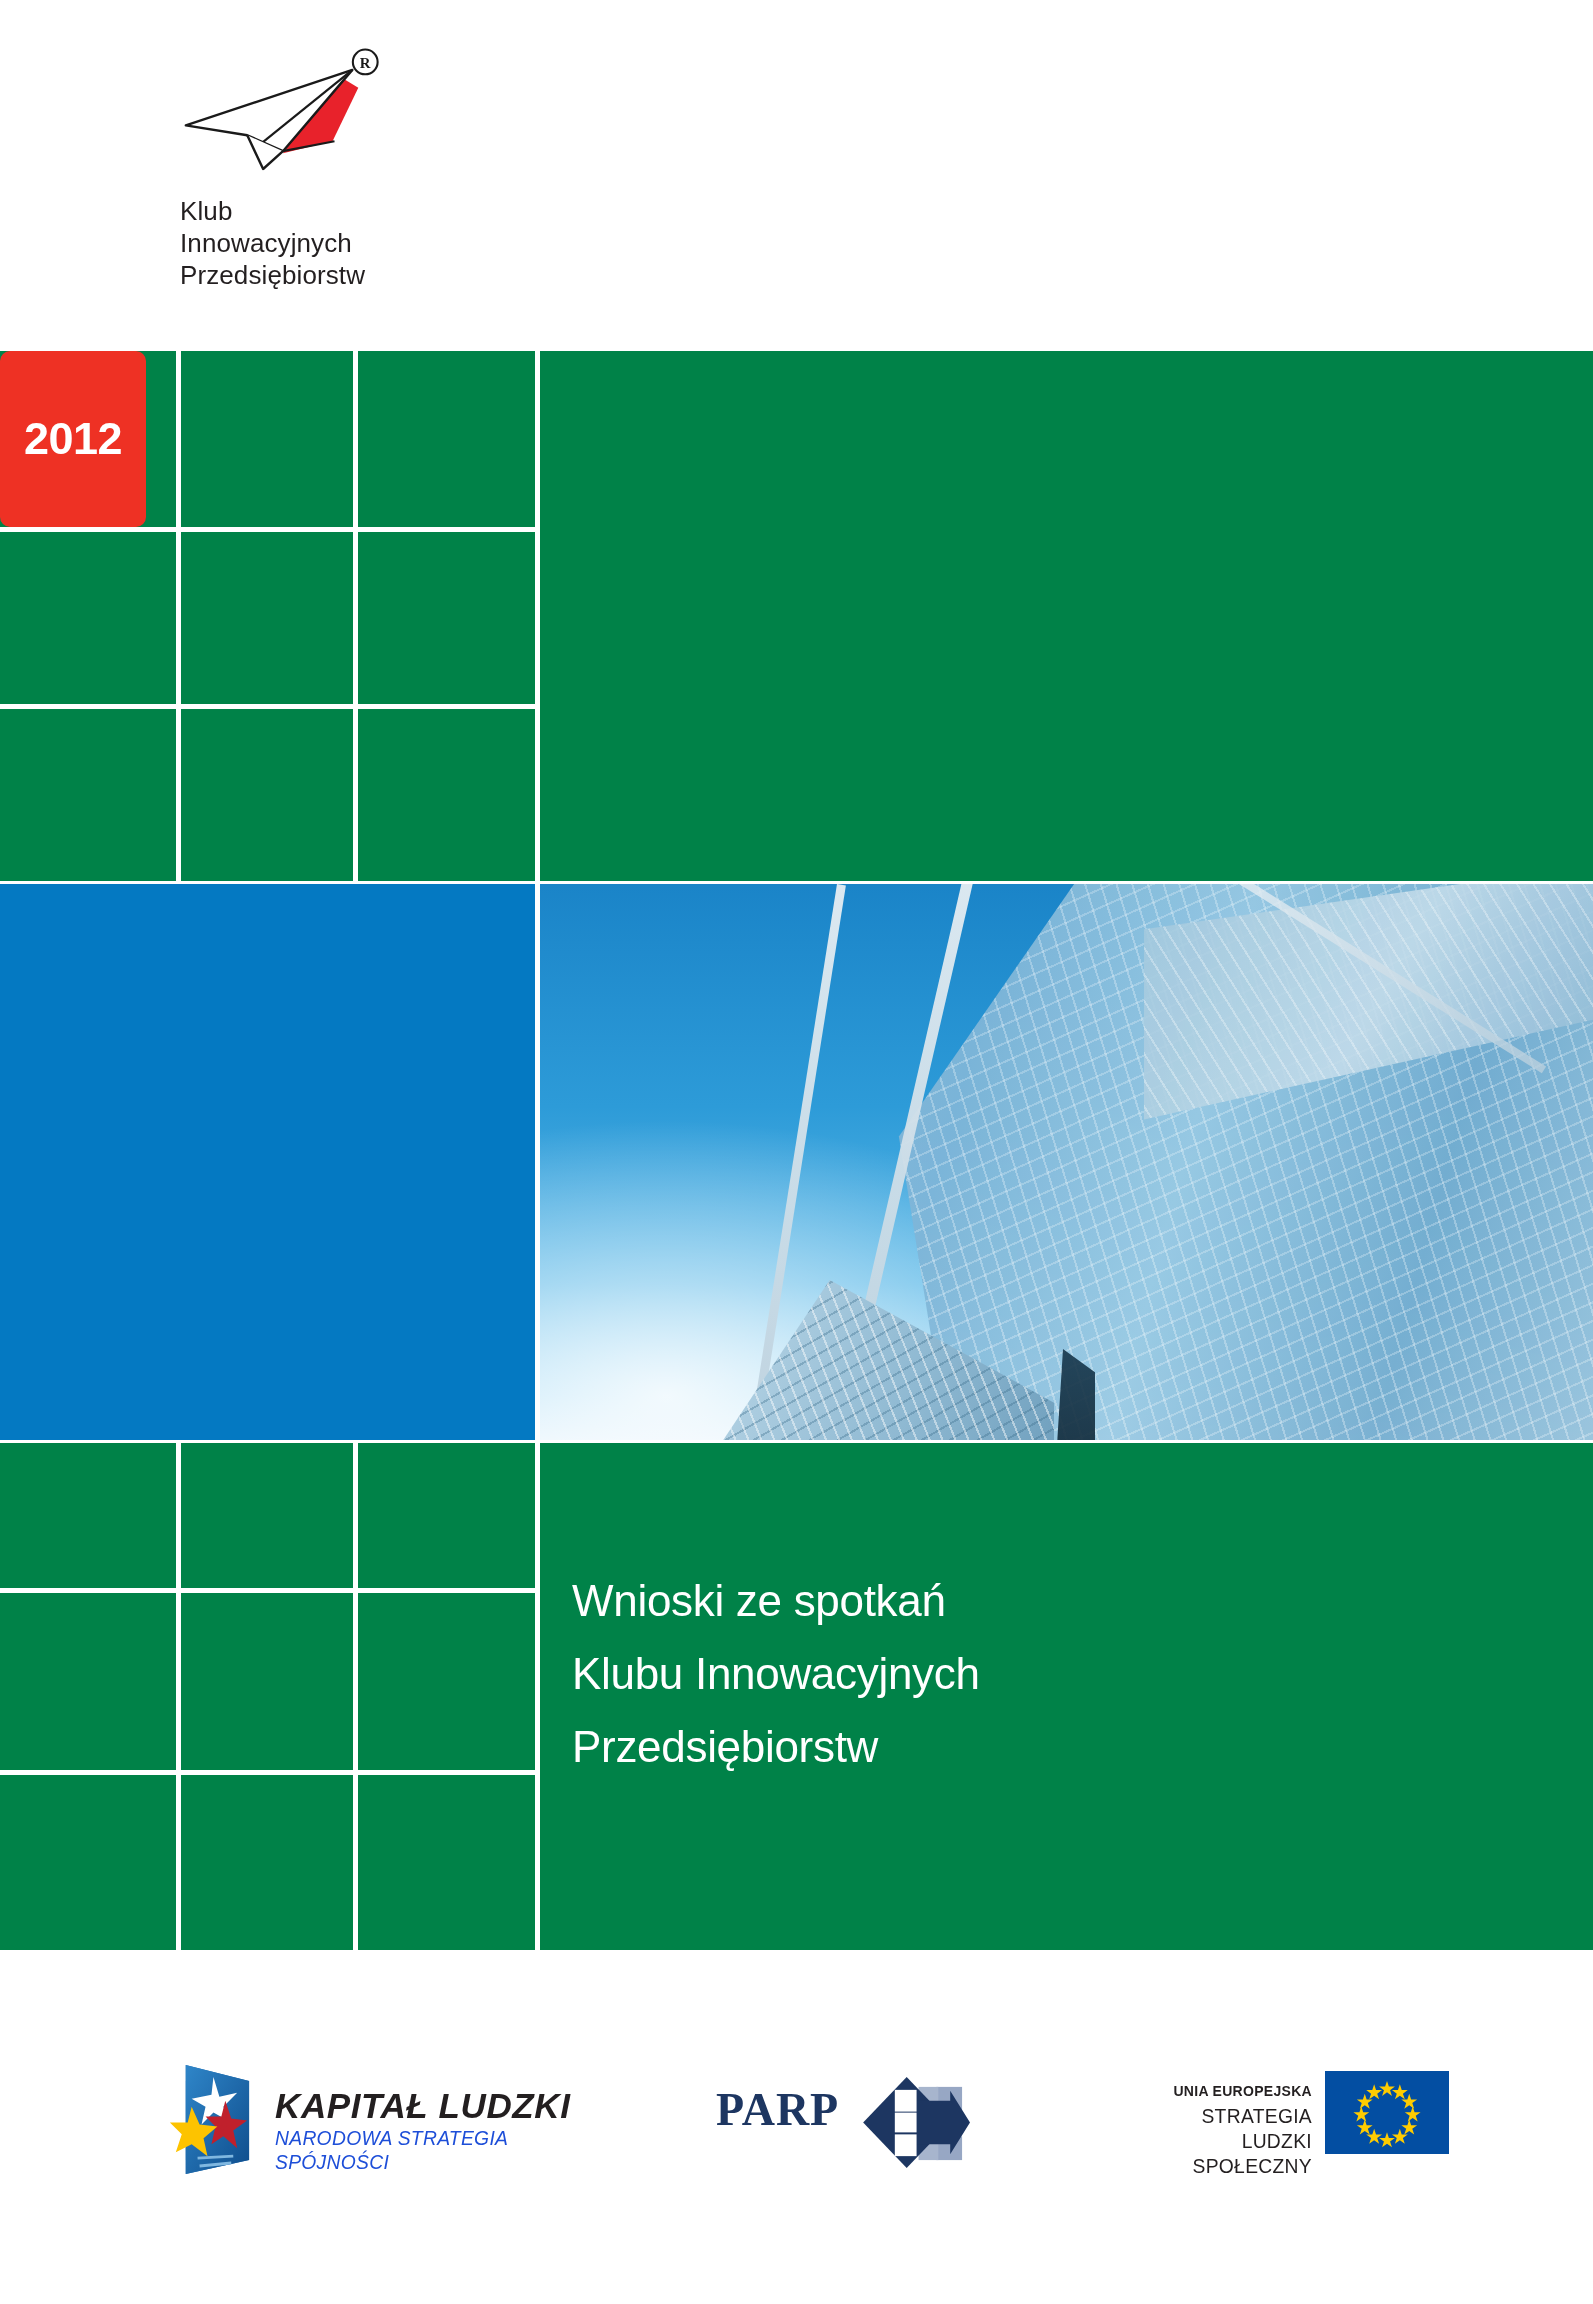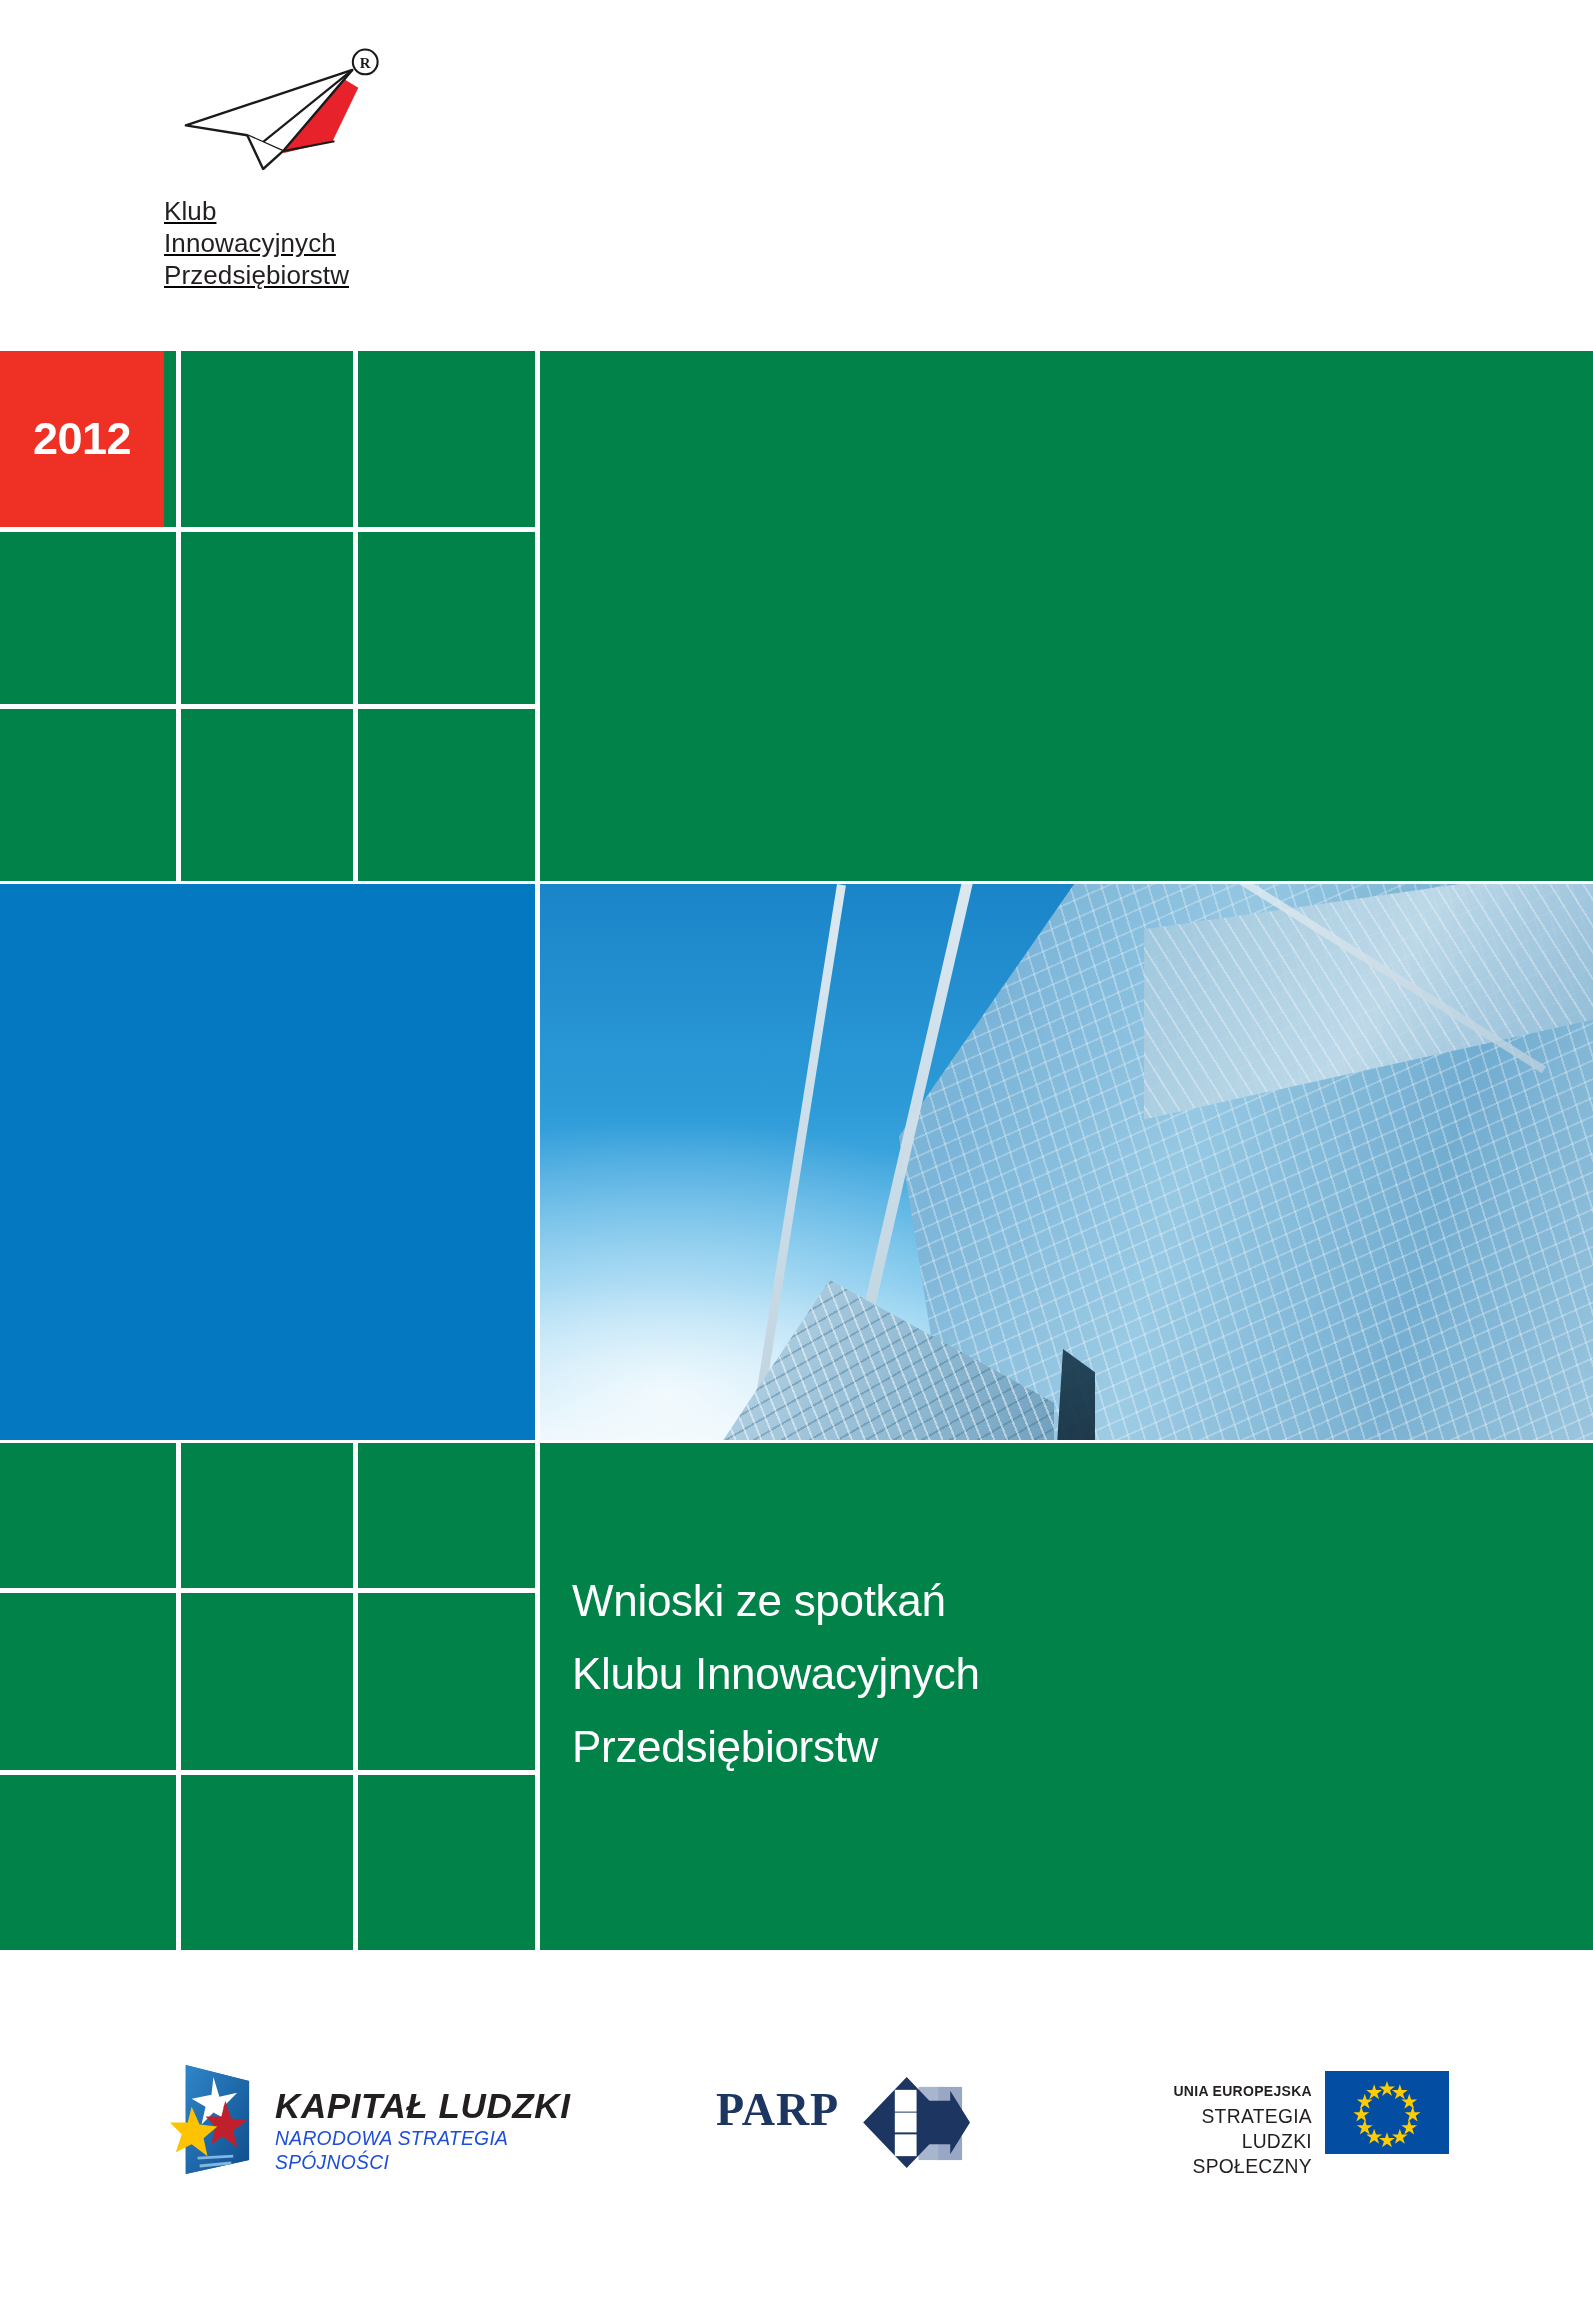--- a/index.html
+++ b/index.html
@@ -4,40 +4,40 @@
 <style>
   * { margin:0; padding:0; box-sizing:border-box; }
   html, body { width:1594px; height:2305px; background:#ffffff; }
   body { font-family:"Liberation Sans", sans-serif; position:relative; overflow:hidden; }
 
   .page { position:relative; width:1594px; height:2305px; background:#ffffff; }
 
   
   .logo-block { position:absolute; left:156px; top:48px; width:327px; height:277px; }
   .plane-wrap { position:absolute; left:8px; top:0; width:228px; height:127px; }
-  .logo-lines { position:absolute; left:8px; top:147px; width:317px;text-decoration:underline; }
+  .logo-lines { position:absolute; left:24px; top:147px; width:317px; }
   .logo-line {
     font-size:26px; line-height:32px; color:#231f20;
     font-family:"Liberation Sans", sans-serif; letter-spacing:0.1px;
     white-space:nowrap;
   }
 
   
   .band-top {
     position:absolute; left:0; top:351px; width:1594px; height:530px;
     background:#008248;
   }
   
   .gridline-v { position:absolute; background:#ffffff; width:5px; }
   .gridline-h { position:absolute; background:#ffffff; height:5px; }
 
   .year-cell {
-    position:absolute; left:0; top:0; width:164px; height:176px;
+    position:absolute; left:0; top:0; width:146px; height:176px;
     background:#ee3124;
-    display:flex; align-items:center; justify-content:center;
+    display:flex; align-items:center; justify-content:center;border-radius:10px;
   }
   .year-text {
     color:#ffffff; font-size:45px; font-weight:bold;
     font-family:"Liberation Sans", sans-serif; letter-spacing:-0.5px;
   }
 
   .title-area { position:absolute; left:572px; top:32px; width:1000px; }
   .title-line {
     color:#ffffff; font-size:69px; line-height:95px; font-weight:400;
     font-family:"Liberation Sans", sans-serif; white-space:nowrap;

